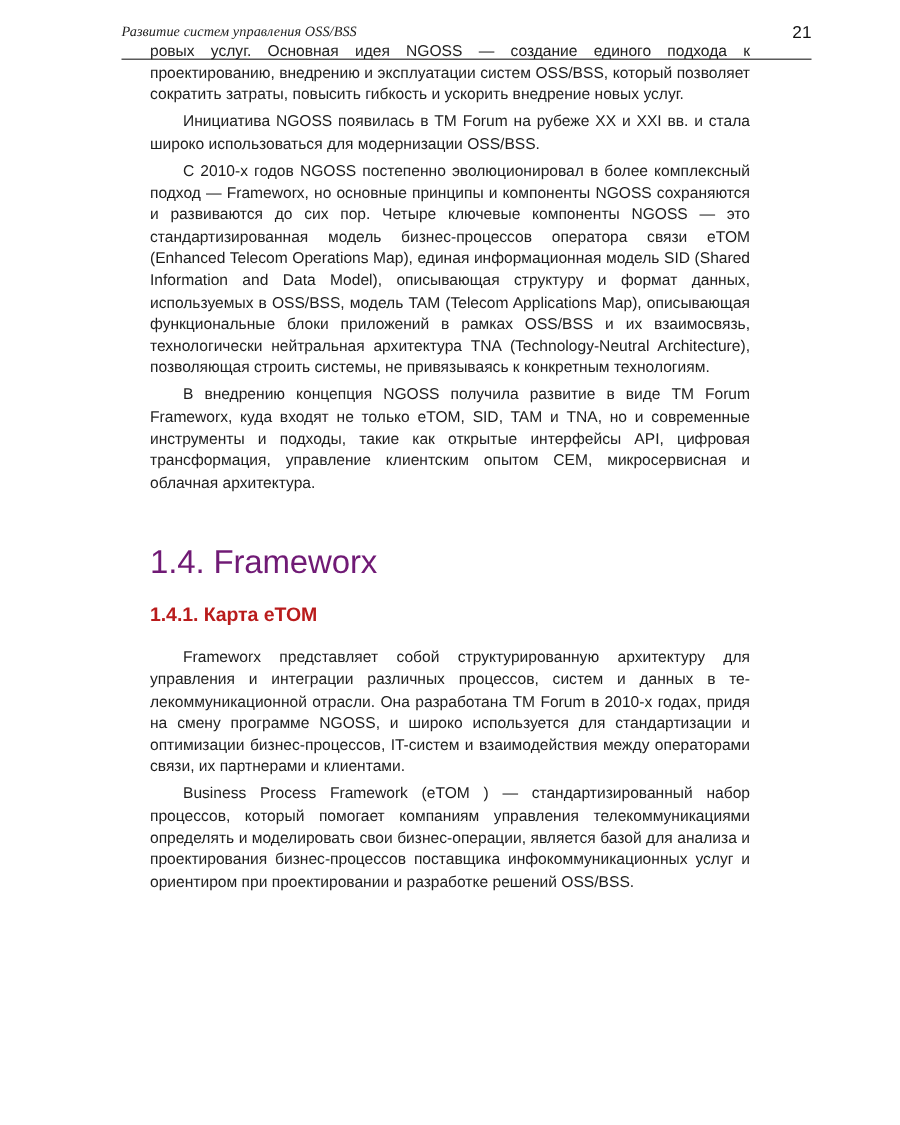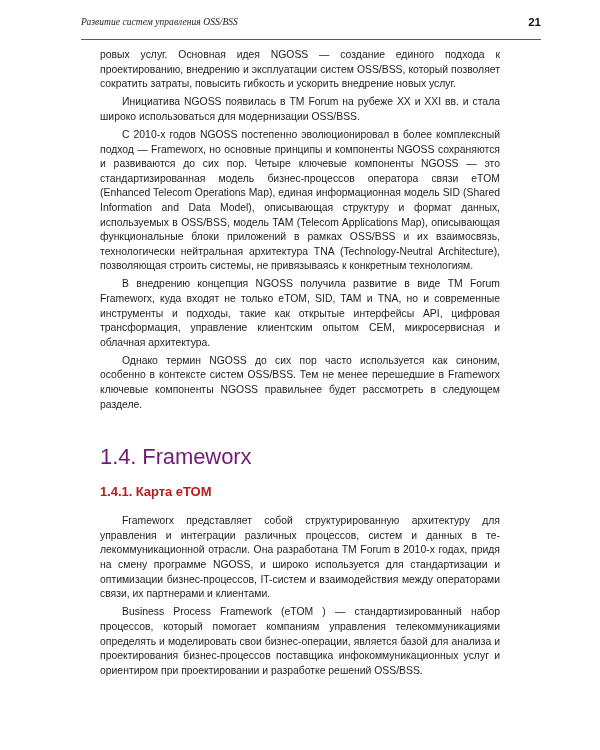--- a/index.html
+++ b/index.html
@@ -42,30 +42,30 @@
     font-family: "Liberation Serif", serif;
     font-style: italic;
     font-size: 9.5px;
     line-height: 12px;
     color: #222222;
     letter-spacing: 0.05px;
     white-space: nowrap;
   }
   .running-head-folio {
     font-family: "Liberation Sans", sans-serif;
-    font-weight: bold;
+    font-weight: normal;
     font-size: 11.5px;
     line-height: 12px;
     color: #111111;
   }
 
   
   .content {
     position: absolute;
-    top: 48px;
+    top: 28px;
     left: 100px;
     width: 400px;
   }
 
   p.body-par {
     margin: 0;
     font-size: 10.4px;
     line-height: 14.6px;
     text-align: justify;
     text-justify: inter-word;
@@ -113,21 +113,20 @@
   <div class="content">
 
     <p class="body-par">ровых услуг. Основная идея NGOSS — создание единого подхода к проектированию, внедрению и эксплуатации систем OSS/BSS, который позволяет сократить затраты, повысить гибкость и ускорить внедрение новых услуг.</p>
 
     <p class="body-par indent gap">Инициатива NGOSS появилась в TM Forum на рубеже XX и XXI вв. и стала широко использоваться для модернизации OSS/BSS.</p>
 
     <p class="body-par indent gap">С 2010-х годов NGOSS постепенно эволюционировал в более ком­плексный подход — Frameworx, но основные принципы и компоненты NGOSS сохраняются и развиваются до сих пор. Четыре ключевые ком­поненты NGOSS — это стандартизированная модель бизнес-процессов оператора связи eTOM (Enhanced Telecom Operations Map), единая информационная модель SID (Shared Information and Data Model), описывающая структуру и формат данных, используемых в OSS/BSS, модель TAM (Telecom Applications Map), описывающая функциональные блоки приложений в рамках OSS/BSS и их взаимо­связь, технологически нейтральная архитектура TNA (Technology-Neutral Architecture), позволяющая строить системы, не привязываясь к конкретным технологиям.</p>
 
     <p class="body-par indent gap">В внедрению концепция NGOSS получила развитие в виде TM Forum Frameworx, куда входят не только eTOM, SID, TAM и TNA, но и современные инструменты и подходы, такие как открытые интерфейсы API, цифровая трансформация, управление клиентским опытом CEM, микросервисная и облачная архитектура.</p>
 
-    <p class="body-par indent gap">Однако термин NGOSS до сих пор часто используется как синоним, особенно в контексте систем OSS/BSS. Тем не менее перешедшие в Frameworx ключевые компоненты NGOSS правильнее будет рассмот­реть в следующем разделе.</p>
 
     <div class="sp-before-h2"></div>
 
     <h2 class="h-section">1.4. Frameworx</h2>
 
     <div class="sp-after-h2"></div>
 
     <h3 class="h-subsection">1.4.1. Карта eTOM</h3>
 
     <div class="sp-after-h3"></div>

